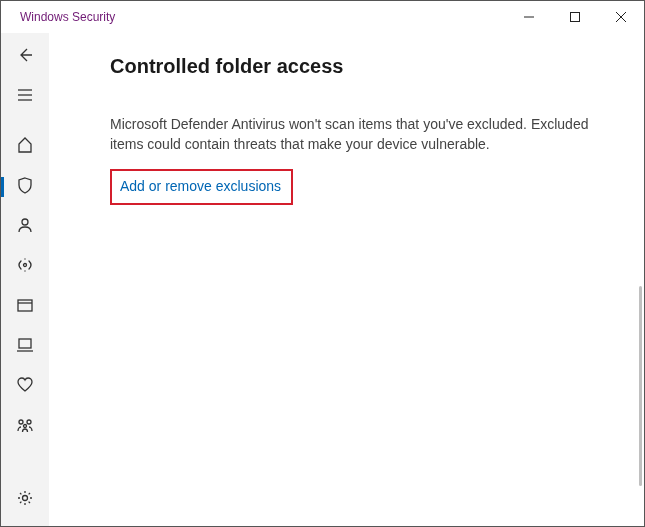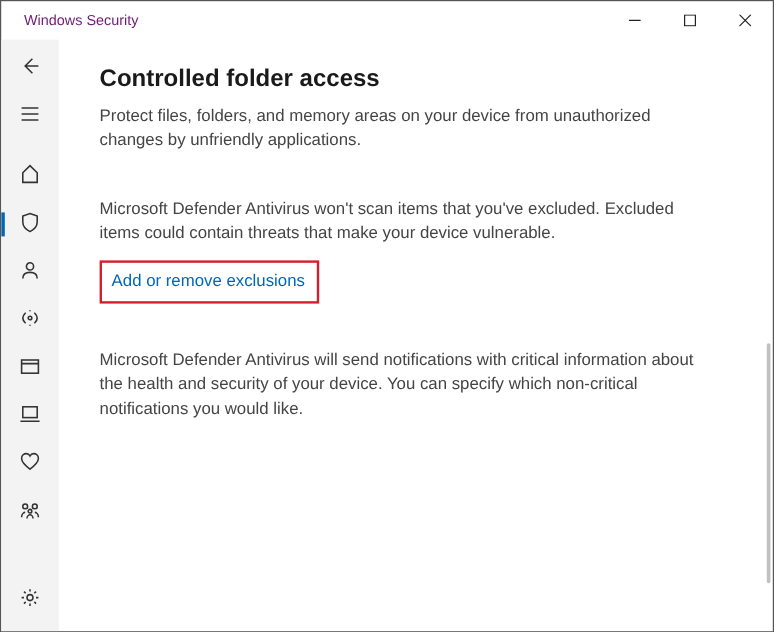--- a/index.html
+++ b/index.html
@@ -3,21 +3,21 @@
 <meta charset="utf-8">
 <style>
   * { box-sizing: border-box; margin: 0; padding: 0; font-family: "Segoe UI", Tahoma, sans-serif; }
   body { width: 645px; height: 527px; border: 1px solid #555; background: #fff; overflow: hidden; position: relative; }
 
   .titlebar { height: 32px; display: flex; align-items: center; padding-left: 19px; font-size: 12px; color: #701a75; justify-content: center; }
   .titlebar .spacer { flex: 1; }
   .winbtn { width: 46px; height: 32px; display: flex; align-items: center; justify-content: center; }
   .winbtn svg { width: 10px; height: 10px; stroke: #222; stroke-width: 1; fill: none; }
 
-  .main { display: flex; height: calc(100% - 32px); }
+  .main { display: flex; height: calc(100% - 32px); gap: 27px; }
 
   .sidebar { width: 48px; background: #f3f3f3; display: flex; flex-direction: column; padding-top: 4px; }
   .sidebar .bottom { flex: 1; display: flex; flex-direction: column; justify-content: flex-end; padding-bottom: 6px; }
   .sb-item { width: 48px; height: 40px; display: flex; align-items: center; justify-content: center; position: relative; }
   .sb-item.active::before { content: ""; position: absolute; left: 0; top: 10px; bottom: 10px; width: 3px; background: #0066b4; }
   .sb-item svg { width: 18px; height: 18px; stroke: #333; stroke-width: 1.3; fill: none; }
   .sb-item.back svg { width: 16px; height: 16px; }
 
   .content { flex: 1; padding: 22px 34px 20px 34px; overflow-y: auto; position: relative; }
   .section { margin-bottom: 36px; }
@@ -144,30 +144,28 @@
             </svg>
         </span>
       </div>
     </div>
   </div>
 
   <div class="content">
 
     <div class="section">
       <h2>Controlled folder access</h2>
-      <p>Protect files, folders, and memory areas on your device from unauthorized changes by unfriendly applications.</p>
     </div>
 
     <div class="section">
       <p>Microsoft Defender Antivirus won't scan items that you've excluded. Excluded items could contain threats that make your device vulnerable.</p>
       <span class="highlight-box">
         <span class="link">Add or remove exclusions</span>
       </span>
     </div>
 
     <div class="section">
-      <p>Microsoft Defender Antivirus will send notifications with critical information about the health and security of your device. You can specify which non-critical notifications you would like.</p>
     </div>
 
   </div>
 
   <div class="scrollhint"></div>
 </div>
 
 </body></html>

